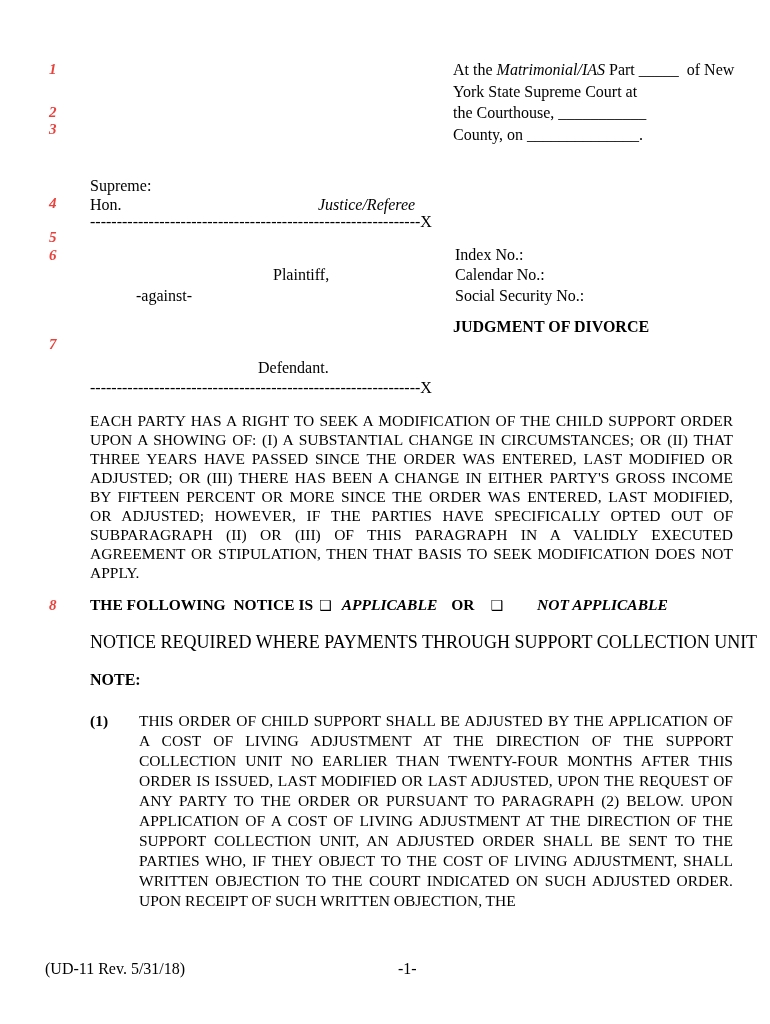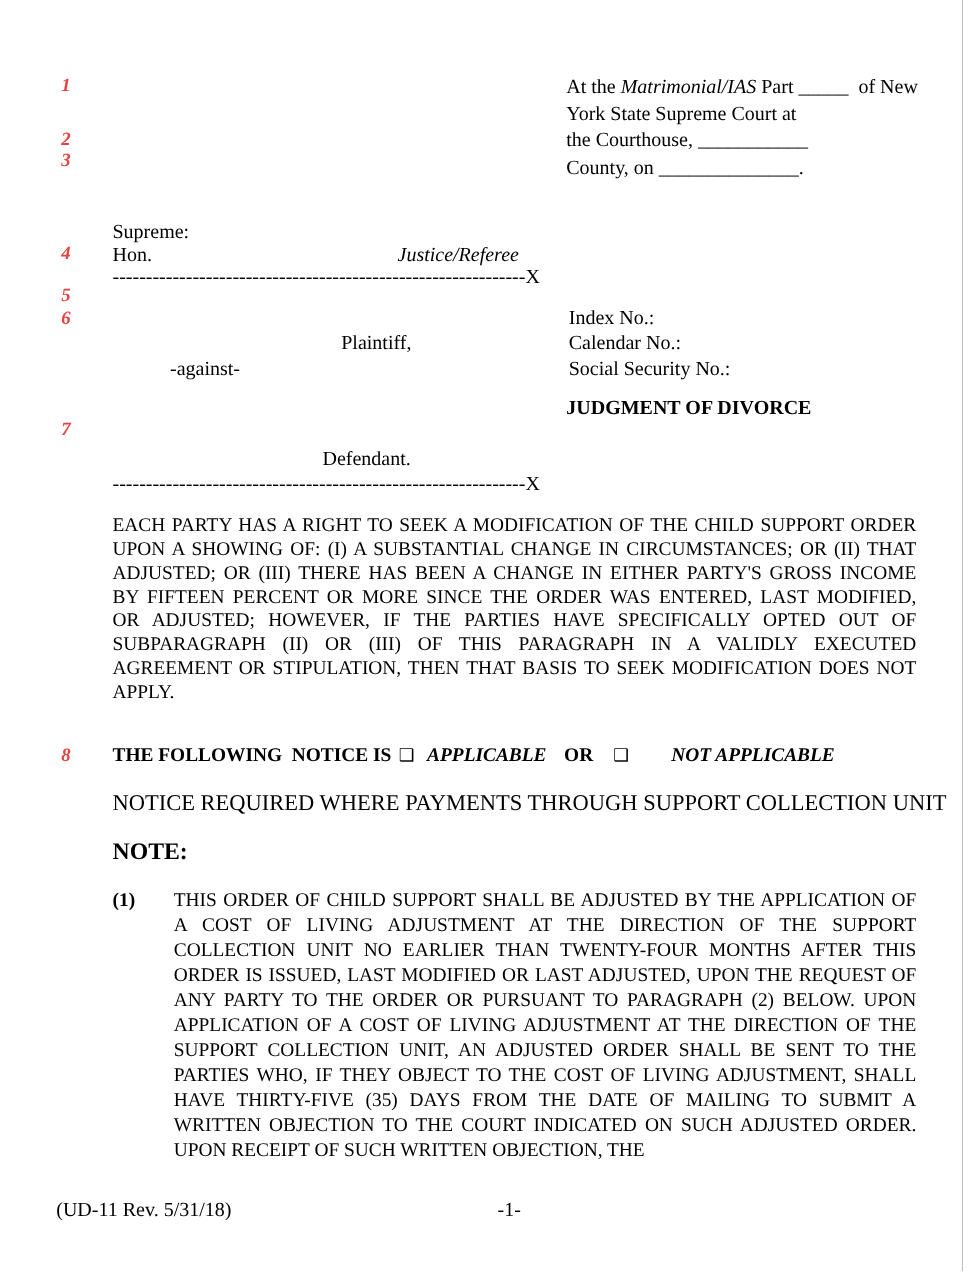--- a/index.html
+++ b/index.html
@@ -35,21 +35,21 @@
   .mod-para{left:90px;top:411px;width:643px;}
   
   .notice-line{left:90px;top:596px;font-weight:bold;font-size:15.5px;white-space:nowrap;}
   .cbx{
     font-family:"DejaVu Sans",sans-serif;font-weight:normal;font-style:normal;
     font-size:14px;position:relative;top:0px;
   }
   .gap6{margin-left:6px;}.gap10{margin-left:10px;}.gap14{margin-left:14px;}
   .gap16{margin-left:16px;}.gap18{margin-left:34px;}
   .scu-heading{left:90px;top:632px;font-weight:normal;font-size:18px;white-space:nowrap;}
-  .note-label{left:90px;top:671px;font-weight:bold;font-size:19px;}
+  .note-label{left:90px;top:671px;font-weight:bold;font-size:16px;}
   
   .cola{left:90px;top:711px;display:flex;}
   .cola-num{width:49px;flex:0 0 49px;font-weight:bold;font-size:15.5px;line-height:20px;}
   .cola-lines{width:594px;}
   
   .footer-ref{left:45px;top:960px;}
   .footer-page{left:398px;top:960px;}
 </style>
 </head>
 <body>
@@ -84,20 +84,21 @@
   <div class="abs cap" style="left:455px;top:286px">Social Security No.:</div>
 
   <div class="abs cap b" style="left:453px;top:317px">JUDGMENT OF DIVORCE</div>
 
   <div class="abs cap" style="left:258px;top:358px">Defendant.</div>
   <div class="abs cap divider" style="top:378px">--------------------------------------------------------------X</div>
 
   <div class="abs jpara mod-para">
       <div class="jl just">EACH PARTY HAS A RIGHT TO SEEK A MODIFICATION OF THE CHILD SUPPORT ORDER</div>
       <div class="jl just">UPON A SHOWING OF: (I) A SUBSTANTIAL CHANGE IN CIRCUMSTANCES; OR (II) THAT</div>
+      <div class="jl just">THREE YEARS HAVE PASSED SINCE THE ORDER WAS ENTERED, LAST MODIFIED OR</div>
       <div class="jl just">ADJUSTED; OR (III) THERE HAS BEEN A CHANGE IN EITHER PARTY'S GROSS INCOME</div>
       <div class="jl just">BY FIFTEEN PERCENT OR MORE SINCE THE ORDER WAS ENTERED, LAST MODIFIED,</div>
       <div class="jl just">OR ADJUSTED; HOWEVER, IF THE PARTIES HAVE SPECIFICALLY OPTED OUT OF</div>
       <div class="jl just">SUBPARAGRAPH (II) OR (III) OF THIS PARAGRAPH IN A VALIDLY EXECUTED</div>
       <div class="jl just">AGREEMENT OR STIPULATION, THEN THAT BASIS TO SEEK MODIFICATION DOES NOT</div>
       <div class="jl">APPLY.</div>
     </div>
 
   <div class="abs notice-line">
     <span class="pre">THE FOLLOWING  NOTICE IS</span><span class="cbx gap6">❑</span><span class="bi gap10">APPLICABLE</span><span class="gap14">OR</span><span class="cbx gap16">❑</span><span class="bi gap18">NOT APPLICABLE</span>
@@ -111,21 +112,20 @@
     <div class="cola-num">(1)</div>
     <div class="cola-lines jpara">
         <div class="jl just">THIS ORDER OF CHILD SUPPORT SHALL BE ADJUSTED BY THE APPLICATION OF</div>
         <div class="jl just">A COST OF LIVING ADJUSTMENT AT THE DIRECTION OF THE SUPPORT</div>
         <div class="jl just">COLLECTION UNIT NO EARLIER THAN TWENTY-FOUR MONTHS AFTER THIS</div>
         <div class="jl just">ORDER IS ISSUED, LAST MODIFIED OR LAST ADJUSTED, UPON THE REQUEST OF</div>
         <div class="jl just">ANY PARTY TO THE ORDER OR PURSUANT TO PARAGRAPH (2) BELOW. UPON</div>
         <div class="jl just">APPLICATION OF A COST OF LIVING ADJUSTMENT AT THE DIRECTION OF THE</div>
         <div class="jl just">SUPPORT COLLECTION UNIT, AN ADJUSTED ORDER SHALL BE SENT TO THE</div>
         <div class="jl just">PARTIES WHO, IF THEY OBJECT TO THE COST OF LIVING ADJUSTMENT, SHALL</div>
-        <div class="jl just">HAVE THIRTY-FIVE (35) DAYS FROM THE DATE OF MAILING TO SUBMIT A</div>
         <div class="jl just">WRITTEN OBJECTION TO THE COURT INDICATED ON SUCH ADJUSTED ORDER.</div>
         <div class="jl">UPON RECEIPT OF SUCH WRITTEN OBJECTION, THE</div>
       </div>
   </div>
 
   <div class="abs footer-ref">(UD-11 Rev. 5/31/18)</div>
   <div class="abs footer-page">-1-</div>
 
 </div>
 

